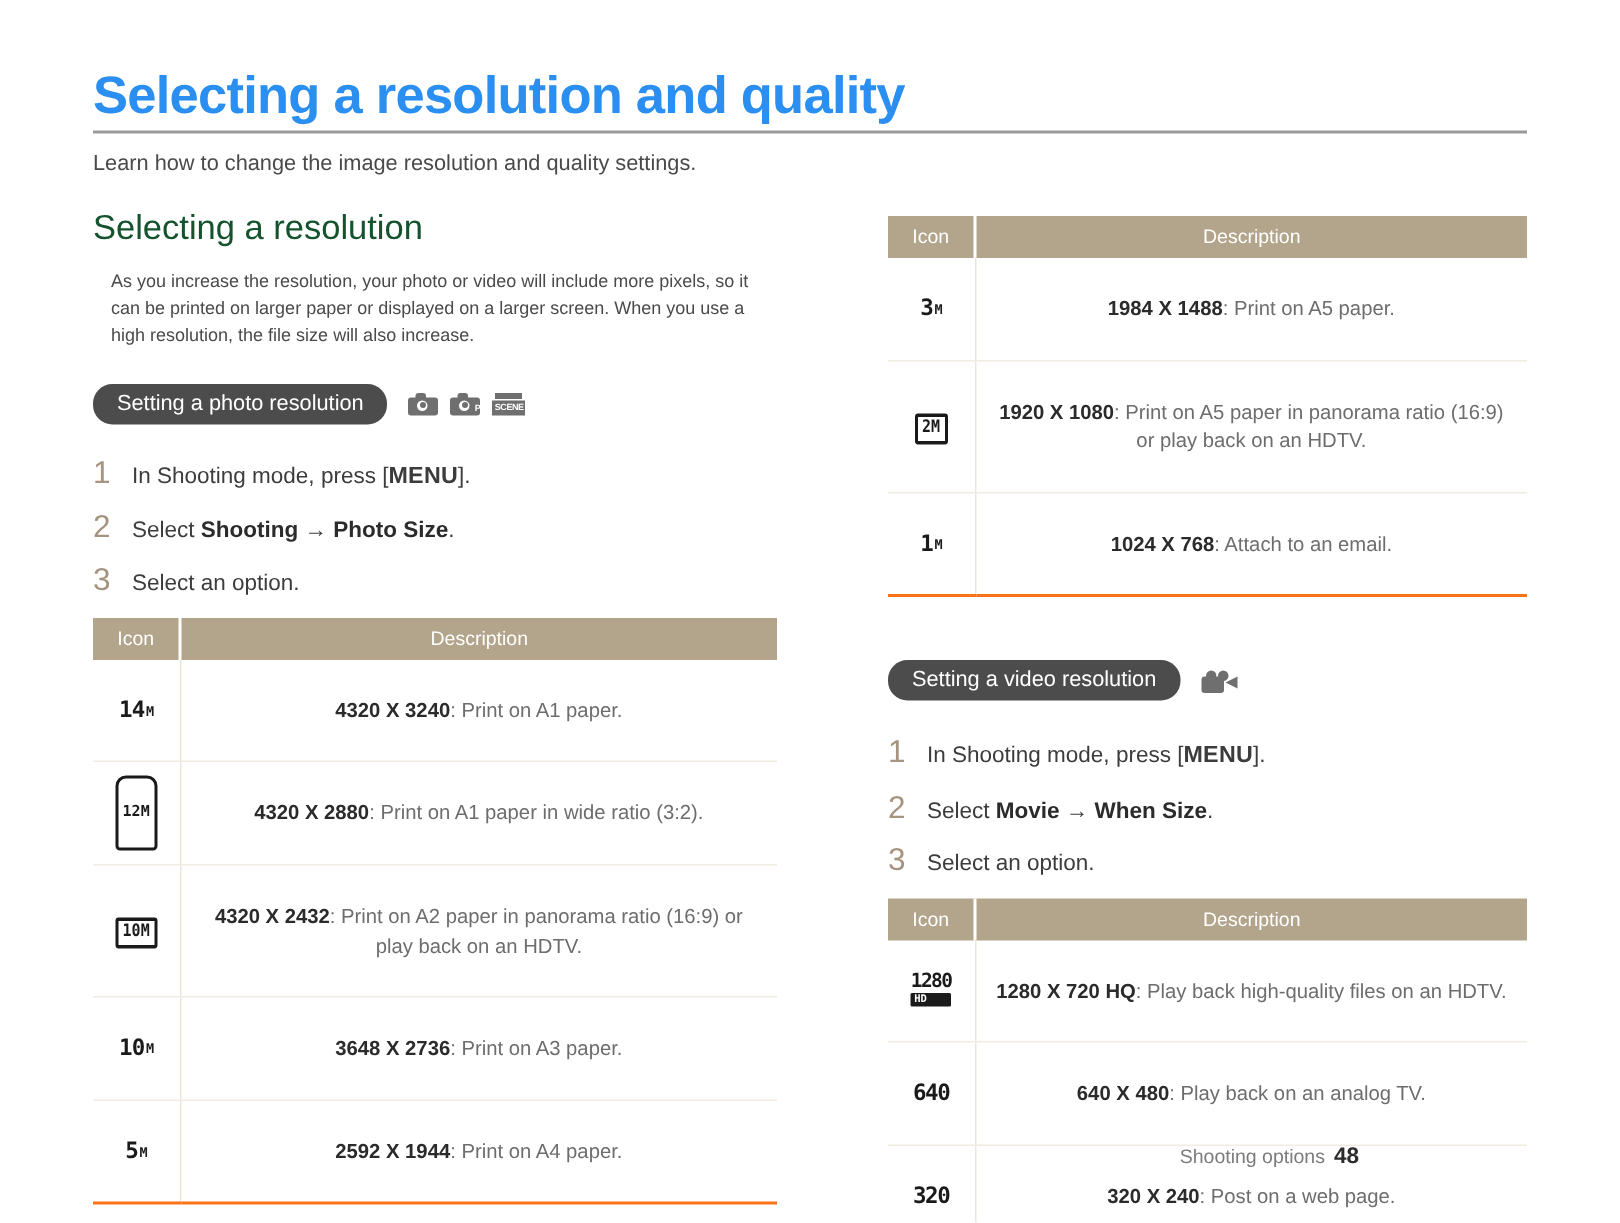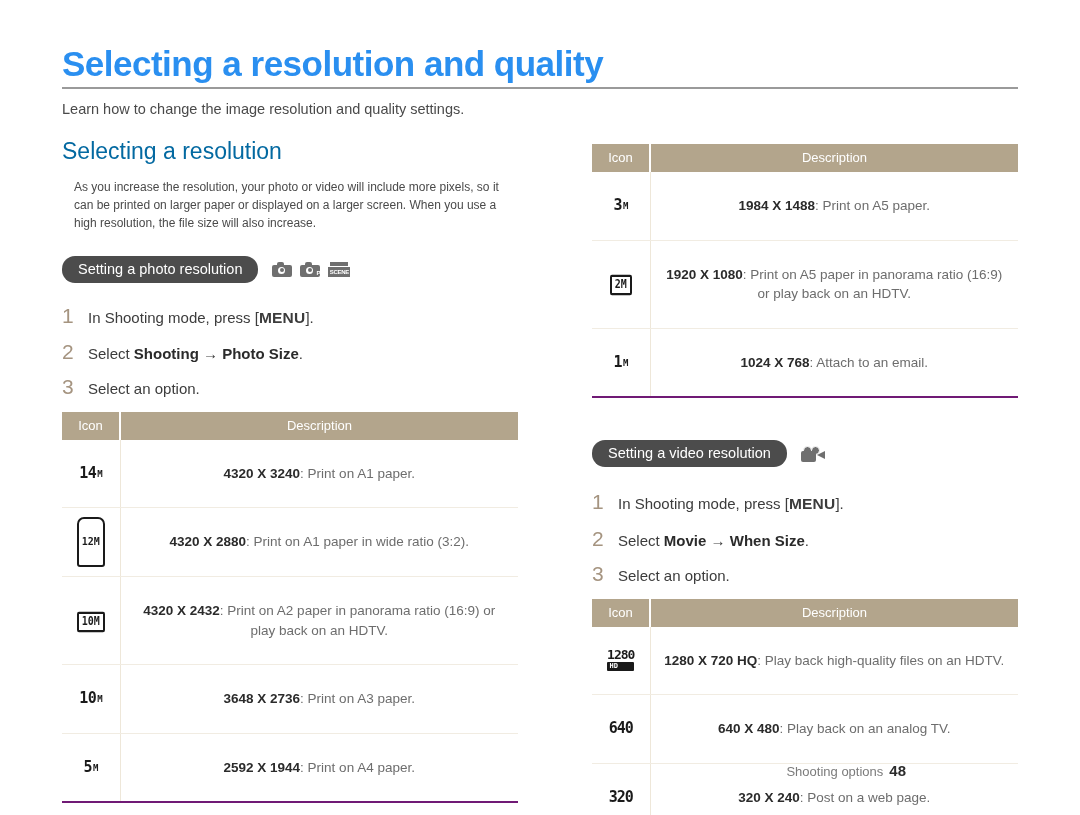--- a/index.html
+++ b/index.html
@@ -60,21 +60,21 @@
   }
   .col-right {
     position: absolute;
     left: 592px;
     top: 138px;
     width: 426px;
   }
 
   .section-title {
     font-size: 23px;
-    color: #0369a1;
+    color: #14532d;
     margin: 0 0 12px 0;
     font-weight: normal;
     line-height: 1.2;
   }
 
   .body-text {
     font-size: 12px;
     color: #4a4a4a;
     line-height: 1.5;
     margin: 12px;
@@ -268,21 +268,21 @@
   .res-table th:last-child { border-right: none; }
   .res-table td {
     font-size: 13.5px;
     color: #6d6d6d;
     padding: 24px 10px;
     border-bottom: 1px solid #f1ece2;
     vertical-align: middle;
     line-height: 1.45;
     text-align: center;
   }
-  .res-table tr:last-child td { border-bottom: 2px solid #701a75; }
+  .res-table tr:last-child td { border-bottom: 2px solid #f97316; }
   .res-table td.icon-cell {
     text-align: center;
     border-right: 1px solid #eee7d9;
     padding: 8px 4px;
   }
   .res-table td b { color: #2b2b2b; font-weight: bold; }
   .col-icon { width: 58px; }
 
   
   .table-left .col-icon { width: 58px; }

